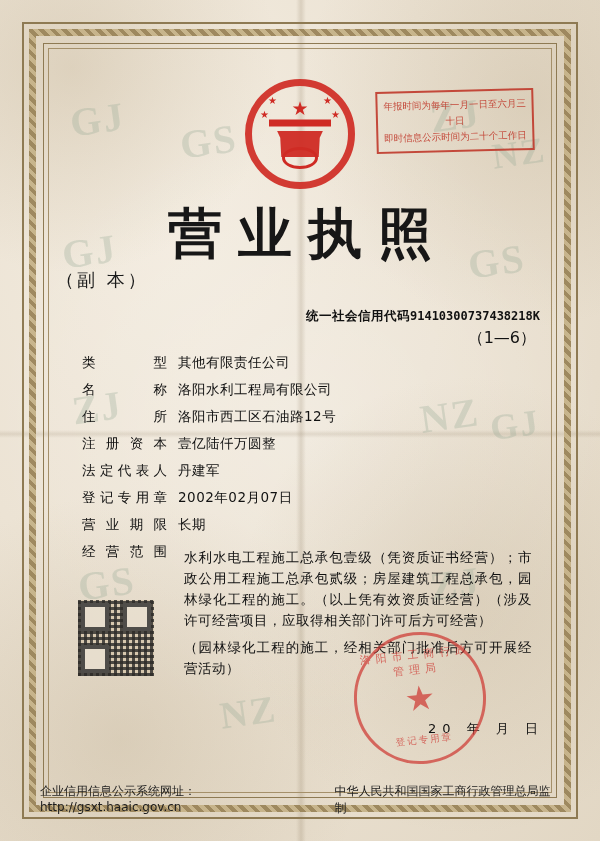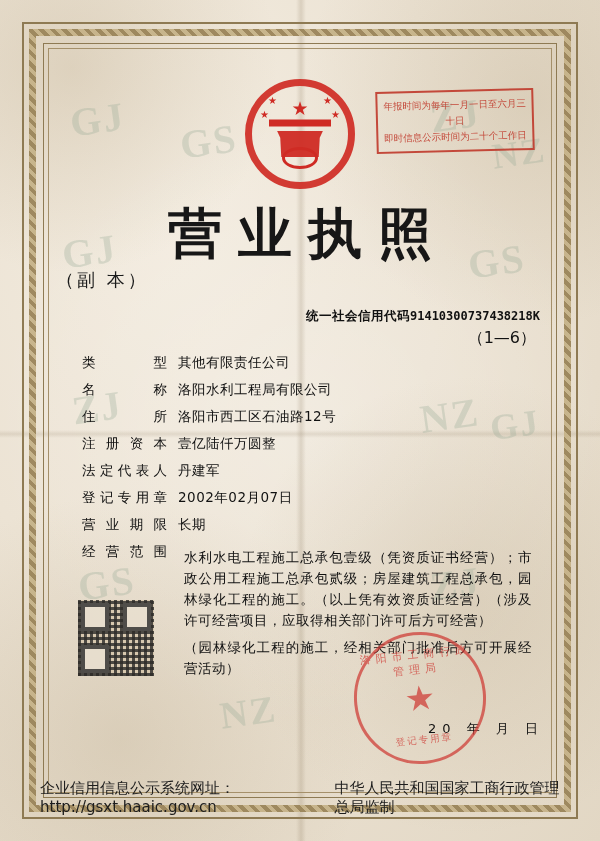--- a/index.html
+++ b/index.html
@@ -315,21 +315,21 @@
     letter-spacing: 2px;
   }
   
   .footer {
     position: absolute;
     left: 40px;
     right: 40px;
     bottom: 24px;
     display: flex;
     justify-content: space-between;
-    font-size: 15px;
+    font-size: 12px;
     color: #1d1d1d;
   }
   .footer .url { font-family: "DejaVu Sans", sans-serif; }
   
   .crease {
     position: absolute;
     background: linear-gradient(90deg, rgba(120,100,70,0) 0%, rgba(120,100,70,0.18) 50%, rgba(120,100,70,0) 100%);
     pointer-events: none;
   }
 </style>

